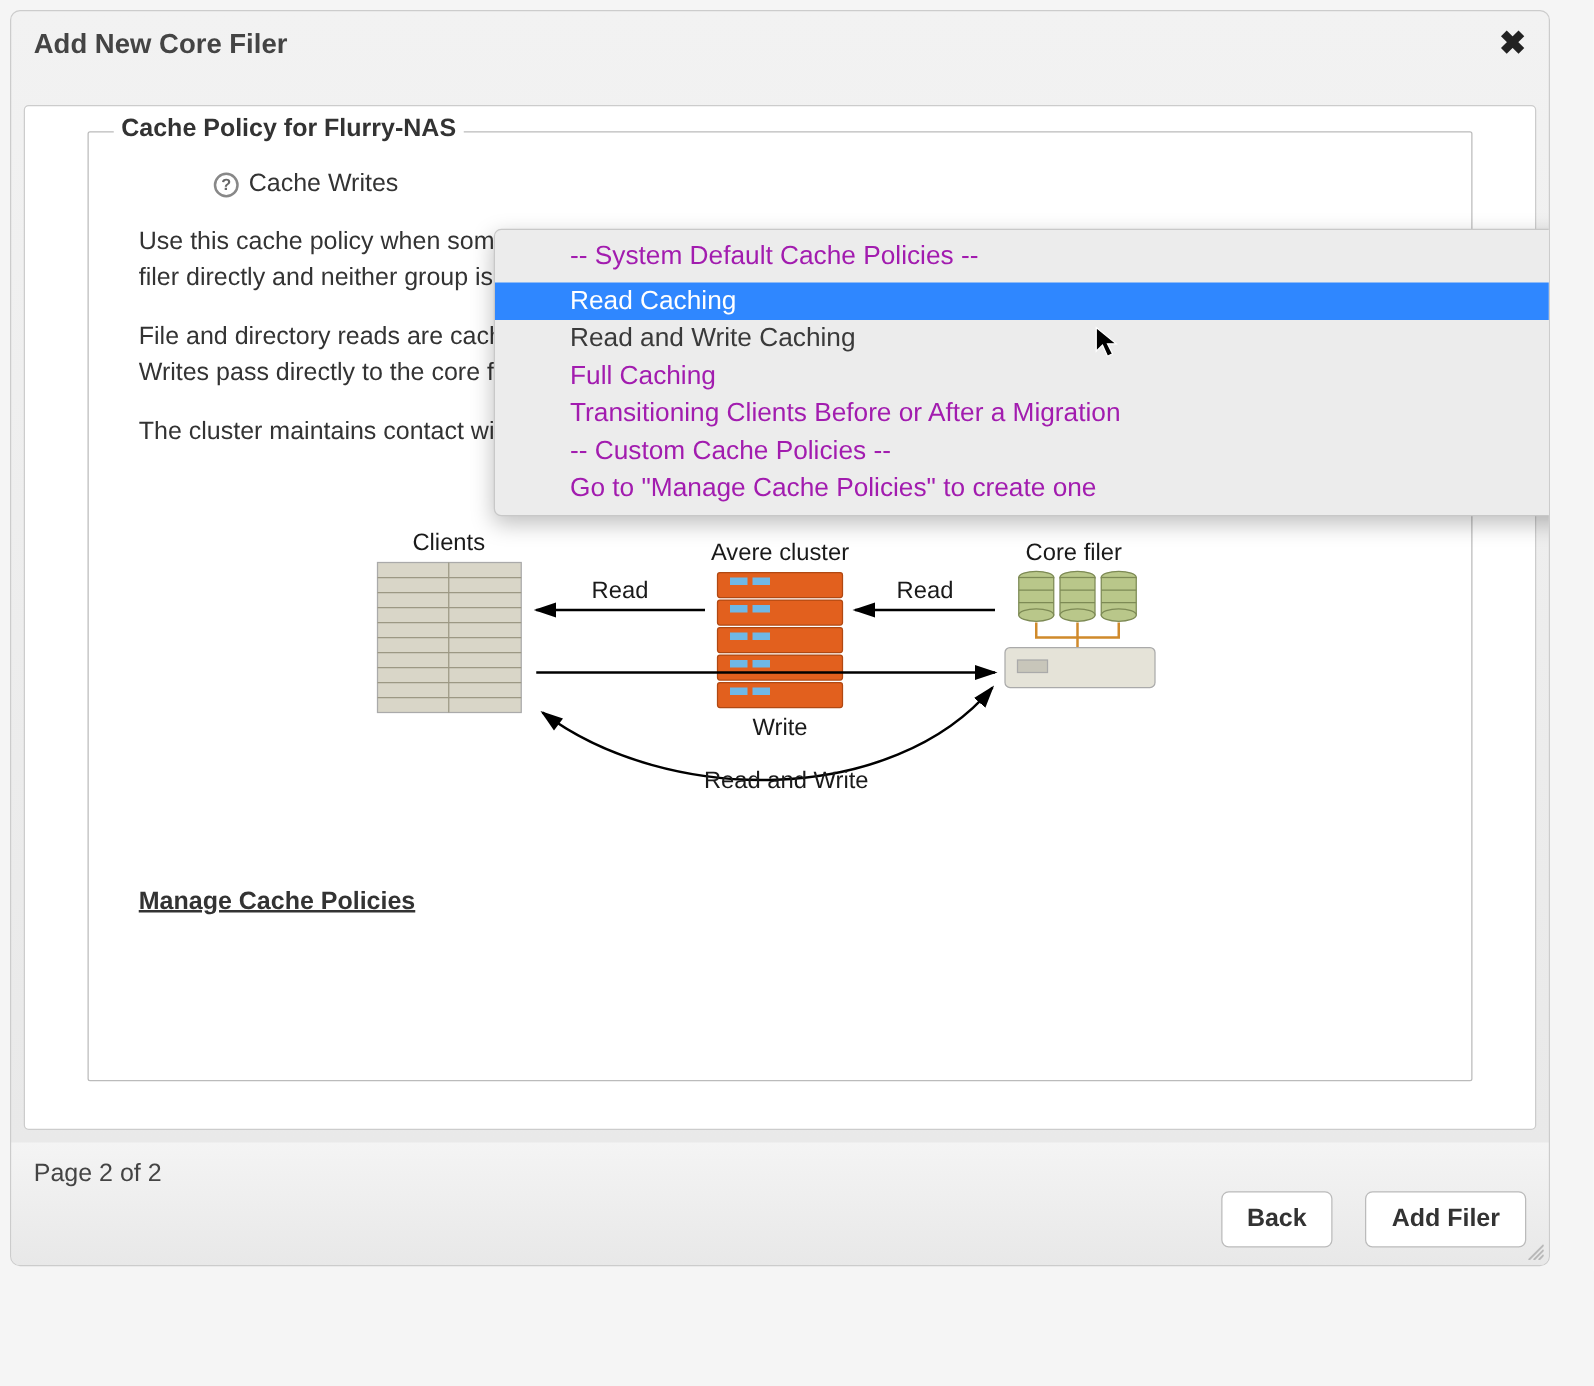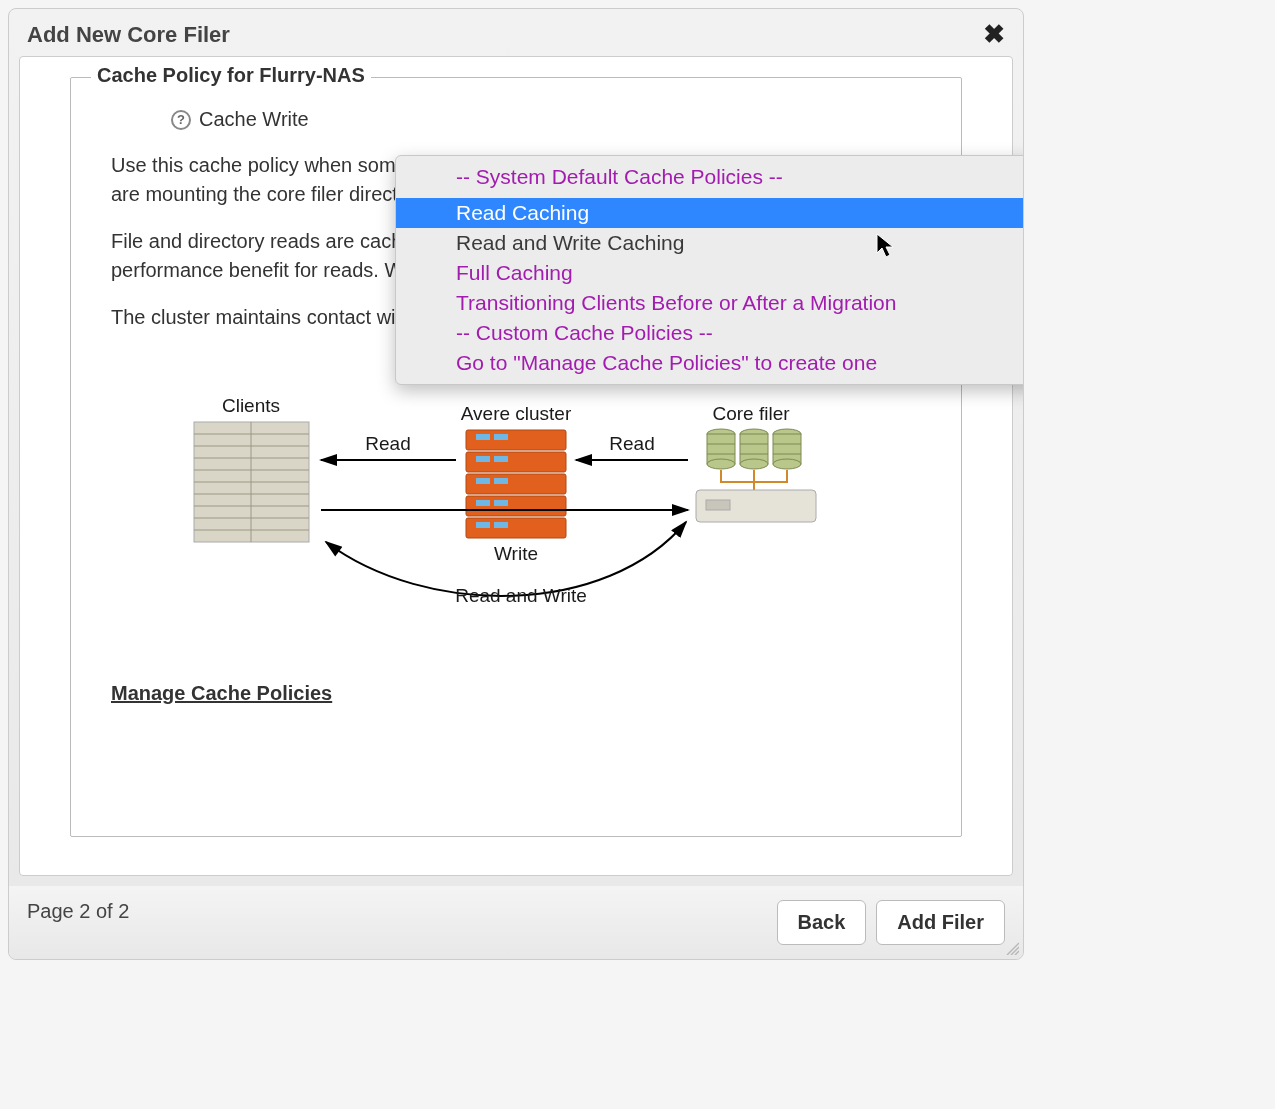--- a/index.html
+++ b/index.html
@@ -4,21 +4,21 @@
 <style>
   * { box-sizing: border-box; margin: 0; padding: 0; }
   body {
     font-family: "Lucida Grande", "Segoe UI", Arial, sans-serif;
     background: #f5f5f5;
     padding: 8px;
     font-size: 16px;
     color: #333;
   }
   .modal {
-    width: 1016px;
+    width: 1232px;
     background: linear-gradient(#f2f2f2, #e8e8e8);
     border: 1px solid #ccc;
     border-radius: 8px;
     overflow: hidden;
     position: relative;
   }
   .modal-header {
     display: flex;
     justify-content: space-between;
     align-items: center;
@@ -30,20 +30,21 @@
     color: #444;
   }
   .close-icon {
     font-size: 26px;
     font-weight: bold;
     color: #222;
     cursor: pointer;
   }
   .modal-body-wrap {
     padding: 0 10px 10px 10px;
+    margin-top: 28px;
   }
   .modal-body {
     background: #fff;
     border: 1px solid #ccc;
     border-radius: 4px;
     padding: 20px 10px 20px 10px;
     min-height: 820px;
     position: relative;
   }
   .fieldset {
@@ -110,21 +111,21 @@
     display: flex;
     justify-content: space-between;
     align-items: flex-start;
     padding: 14px 18px;
     background: linear-gradient(#f4f4f4, #e8e8e8);
   }
   .page-indicator {
     font-size: 20px;
     color: #444;
   }
-  .footer-buttons { display:flex; gap:10px; }
+  .footer-buttons { display:flex; gap:26px;margin-top:25px; }
   .btn {
     background: #fff;
     border: 1px solid #bbb;
     border-radius: 6px;
     padding: 10px 20px;
     font-size: 20px;
     font-weight: bold;
     color: #333;
     cursor: pointer;
   }
@@ -193,21 +194,21 @@
   </div>
 
   <div class="modal-body-wrap">
     <div class="modal-body">
 
       <div class="fieldset">
         <div class="legend">Cache Policy for Flurry-NAS</div>
 
         <div class="row-label">
           <span class="help-icon">?</span>
-          <span>Cache Write</span>
+          <span>Cache Writes</span>
         </div>
 
         <p class="desc">Use this cache policy when some of your clients are mounting the Avere cluster and others are mounting the core filer directly and neither group is expected to do any writes.</p>
         <p class="desc">File and directory reads are cached; clients mounting the Avere cluster will see a performance benefit for reads. Writes pass directly to the core filer.</p>
         <p class="desc">The cluster maintains contact with the core filer to maintain file system consistency.</p>
 
         <div class="diagram">
           <svg width="680" height="260" viewBox="0 0 680 260">
 
             <defs>

